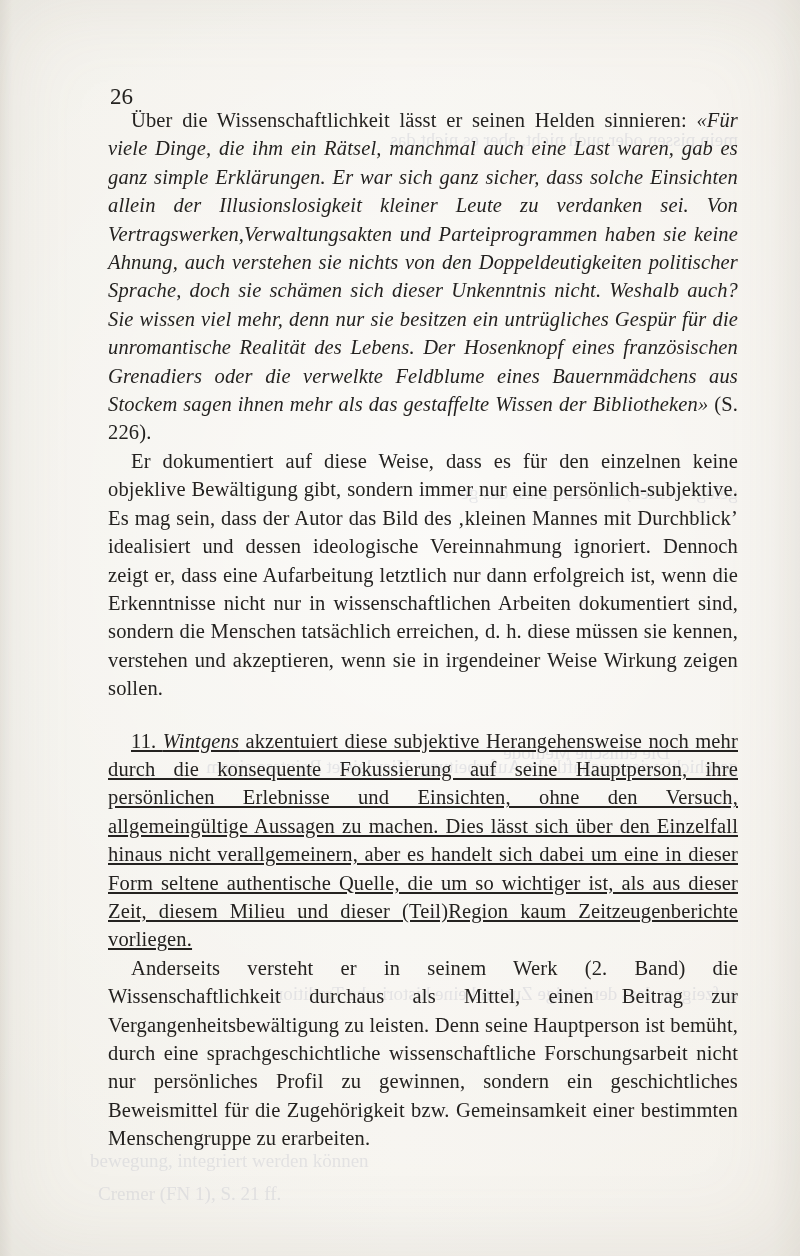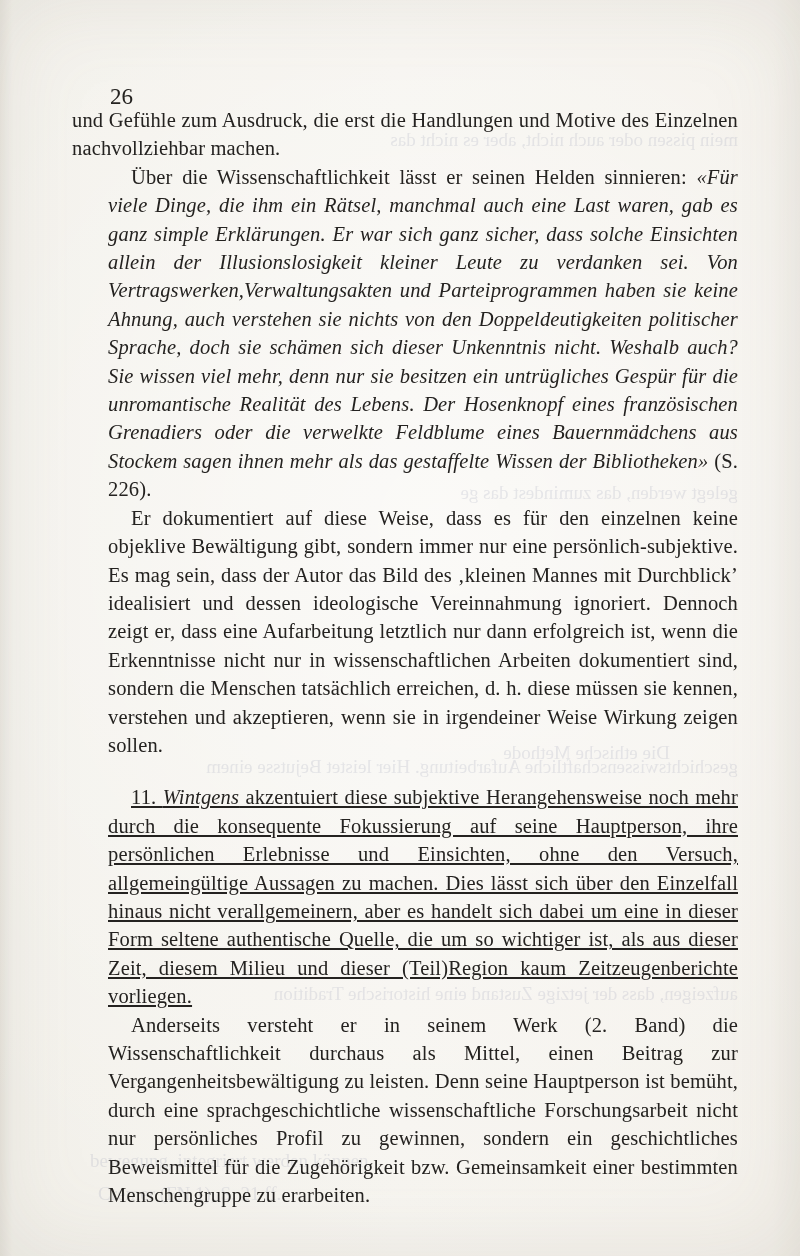--- a/index.html
+++ b/index.html
@@ -74,20 +74,19 @@
       <div class="ghost mirrored" style="top: 742px; left: 110px; width: 560px;">Die ethische Methode</div>
       <div class="ghost mirrored" style="top: 756px; left: 72px; width: 666px;">geschichtswissenschaftliche Aufarbeitung. Hier leistet Bejutsse einem</div>
       <div class="ghost mirrored" style="top: 983px; left: 72px; width: 666px;">aufzeigen, dass der jetzige Zustand eine historische Tradition</div>
       <div class="ghost" style="top: 1150px; left: 90px; width: 620px;">bewegung, integriert werden können</div>
       <div class="ghost" style="top: 1183px; left: 98px; width: 560px;">Cremer (FN 1), S. 21 ff.</div>
     </div>
 
   <div class="page-number">26</div>
 
   <div class="text-block">
-      <p class=""><span class="seg-roman">und Gefühle zum Ausdruck, die erst die Handlungen und Motive des Einzelnen nachvollziehbar machen.</span></p>
       <p class="indent"><span class="seg-roman">Über die Wissenschaftlichkeit lässt er seinen Helden sinnieren: </span><span class="seg-italic">«Für viele Dinge, die ihm ein Rätsel, manchmal auch eine Last waren, gab es ganz simple Erklärungen. Er war sich ganz sicher, dass solche Einsichten allein der Illusionslosigkeit kleiner Leute zu verdanken sei. Von Vertragswerken,Verwaltungsakten und Parteiprogrammen haben sie keine Ahnung, auch verstehen sie nichts von den Doppeldeutigkeiten politischer Sprache, doch sie schämen sich dieser Unkenntnis nicht. Weshalb auch? Sie wissen viel mehr, denn nur sie besitzen ein untrügliches Gespür für die unromantische Realität des Lebens. Der Hosenknopf eines französischen Grenadiers oder die verwelkte Feldblume eines Bauernmädchens aus Stockem sagen ihnen mehr als das gestaffelte Wissen der Bibliotheken»</span><span class="seg-roman"> (S. 226).</span></p>
       <p class="indent"><span class="seg-roman">Er dokumentiert auf diese Weise, dass es für den einzelnen keine objeklive Bewältigung gibt, sondern immer nur eine persönlich-subjektive. Es mag sein, dass der Autor das Bild des ‚kleinen Mannes mit Durchblick’ idealisiert und dessen ideologische Vereinnahmung ignoriert. Dennoch zeigt er, dass eine Aufarbeitung letztlich nur dann erfolgreich ist, wenn die Erkenntnisse nicht nur in wissenschaftlichen Arbeiten dokumentiert sind, sondern die Menschen tatsächlich erreichen, d. h. diese müssen sie kennen, verstehen und akzeptieren, wenn sie in irgendeiner Weise Wirkung zeigen sollen.</span></p>
       <p class="indent space-before"><span class="seg-roman">11. </span><span class="seg-italic">Wintgens</span><span class="seg-roman"> akzentuiert diese subjektive Herangehensweise noch mehr durch die konsequente Fokussierung auf seine Hauptperson, ihre persönlichen Erlebnisse und Einsichten, ohne den Versuch, allgemeingültige Aussagen zu machen. Dies lässt sich über den Einzelfall hinaus nicht verallgemeinern, aber es handelt sich dabei um eine in dieser Form seltene authentische Quelle, die um so wichtiger ist, als aus dieser Zeit, diesem Milieu und dieser (Teil)Region kaum Zeitzeugenberichte vorliegen.</span></p>
       <p class="indent"><span class="seg-roman">Anderseits versteht er in seinem Werk (2. Band) die Wissenschaftlichkeit durchaus als Mittel, einen Beitrag zur Vergangenheitsbewältigung zu leisten. Denn seine Hauptperson ist bemüht, durch eine sprachgeschichtliche wissenschaftliche Forschungsarbeit nicht nur persönliches Profil zu gewinnen, sondern ein geschichtliches Beweismittel für die Zugehörigkeit bzw. Gemeinsamkeit einer bestimmten Menschengruppe zu erarbeiten.</span></p>
     </div>
 
 </div>
 
 </body></html>

